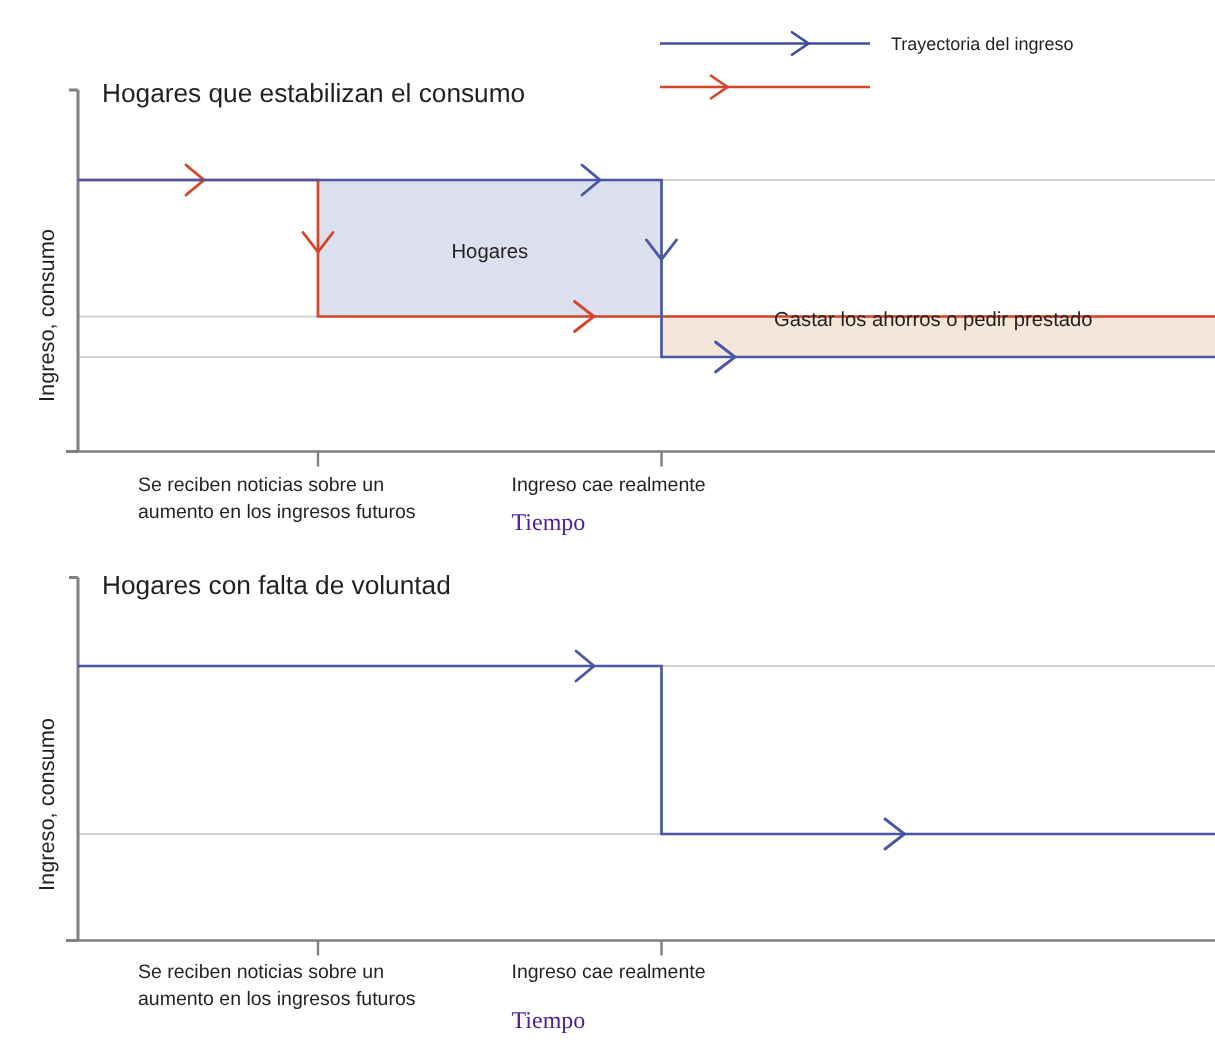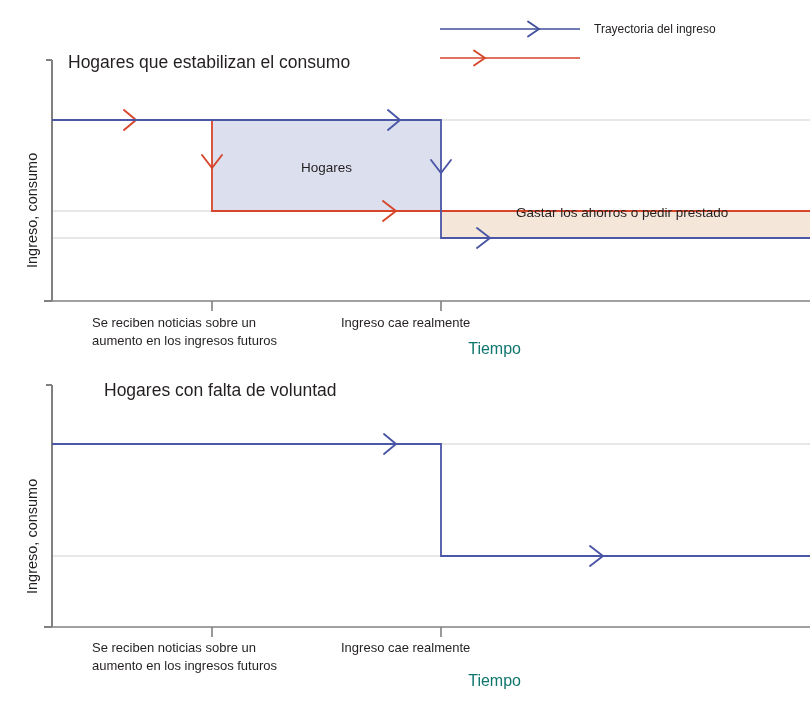--- a/index.html
+++ b/index.html
@@ -52,23 +52,24 @@
     position: absolute;
     font-size: 14.5px;
     color: #231f20;
     transform-origin: 0 0;
     transform: rotate(-90deg);
     white-space: nowrap;
   }
   .axis-xlabel {
     position: absolute;
     font-size: 16px;
-    color: #0f766e;
-    text-align: right;
-    white-space: nowrap;
+    color: #4c1d95;
+    text-align: left;
+    white-space: nowrap;
+    font-family: Liberation Serif, serif;
   }
   .tick-label {
     position: absolute;
     font-size: 13px;
     color: #231f20;
     text-align: left;
     line-height: 1.35;
   }
   .region-label {
     position: absolute;
@@ -175,21 +176,21 @@
     <div>Se reciben noticias sobre un</div>
     <div>aumento en los ingresos futuros</div>
   </div>
 
   <div class="tick-label" style="left:341px; top:314px; width:200px;">
     <div>Ingreso cae realmente</div>
   </div>
 
   <div class="axis-xlabel" style="left:341px; top:340px; width:180px;">Tiempo</div>
 
-  <div class="chart-title" style="left:68px; top:380px;margin-left:36px;">Hogares con falta de voluntad</div>
+  <div class="chart-title" style="left:68px; top:380px;">Hogares con falta de voluntad</div>
 
   <div class="axis-ylabel" style="left:24px; top:594px;">Ingreso, consumo</div>
 
   <div class="tick-label" style="left:92px; top:639px; width:240px;">
     <div>Se reciben noticias sobre un</div>
     <div>aumento en los ingresos futuros</div>
   </div>
 
   <div class="tick-label" style="left:341px; top:639px; width:200px;">
     <div>Ingreso cae realmente</div>

